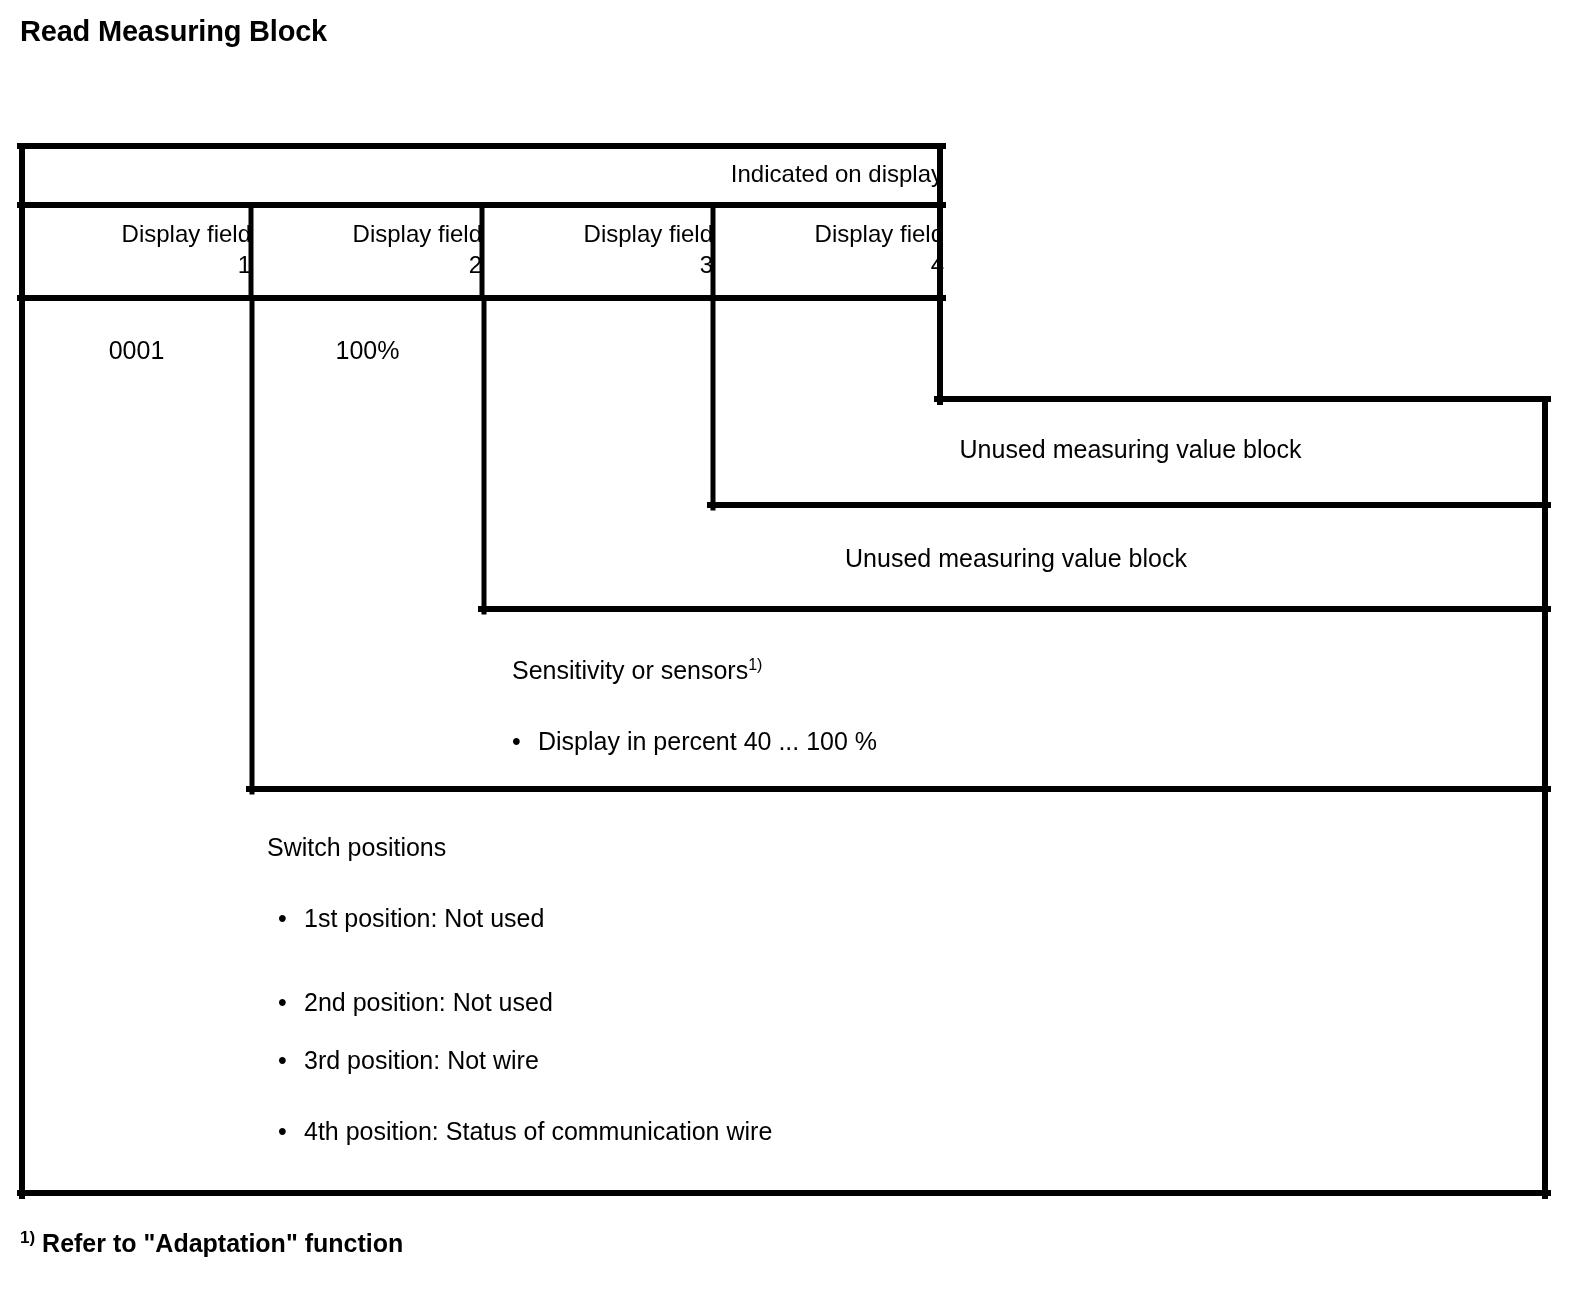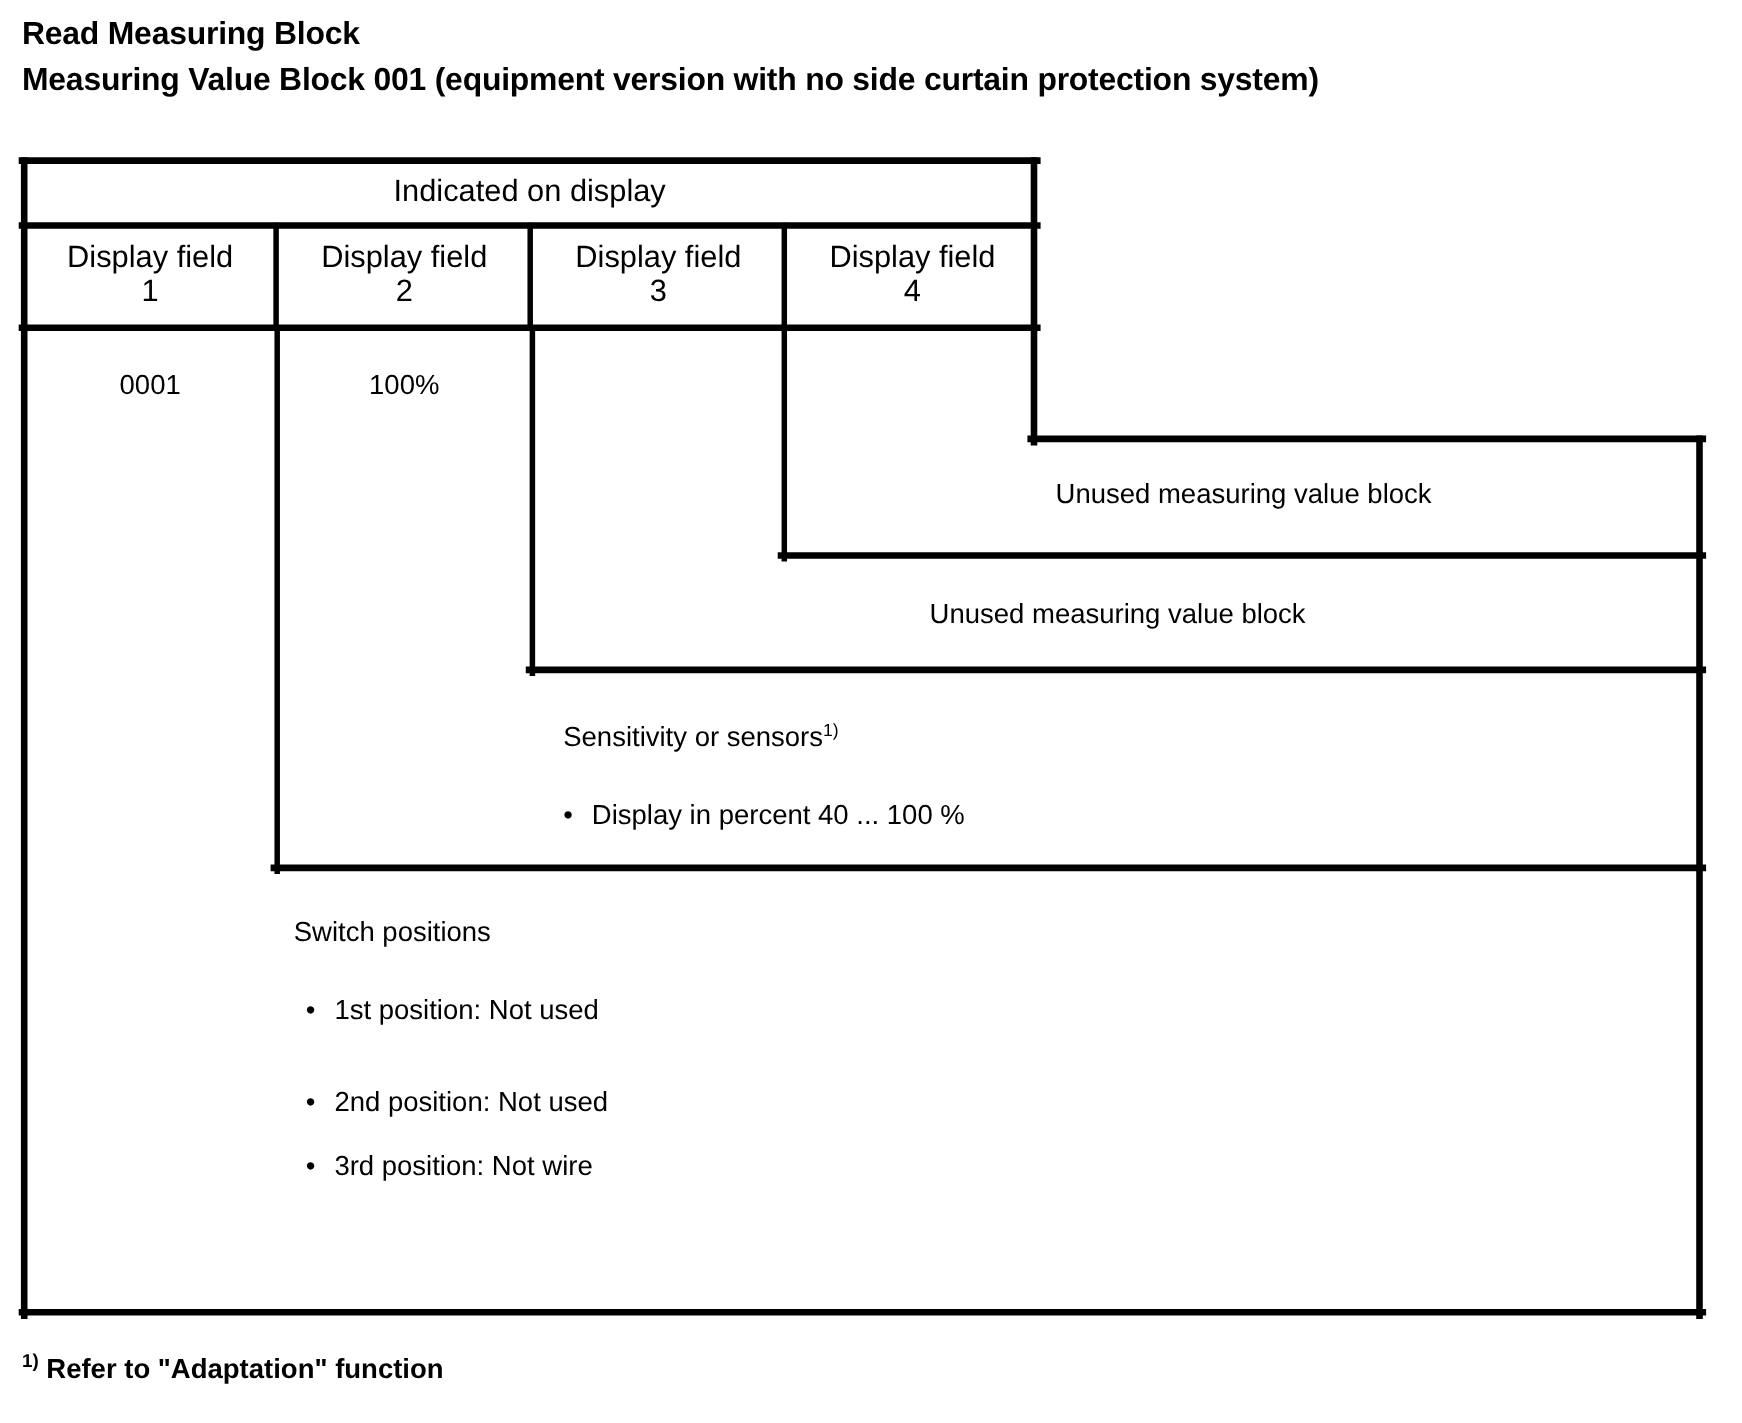--- a/index.html
+++ b/index.html
@@ -48,23 +48,23 @@
   }
   .lbl-center {
     text-align: center;
   }
   .hdr-main {
     font-size: 30px;
     line-height: 36px;
   }
   .colhdr {
     position: absolute;
-    font-size: 28px;
+    font-size: 24px;
     line-height: 31px;
-    text-align: center;
+    text-align: right;
   }
   .cellval {
     position: absolute;
     font-size: 25px;
     line-height: 30px;
     text-align: center;
     margin-top: 20px;
   }
   .boxlabel {
     position: absolute;
@@ -96,21 +96,20 @@
     font-size: 17px;
   }
 </style>
 </head>
 <body>
 
 <div class="page">
 
   <div class="title-block">
     <div class="title-line">Read Measuring Block</div>
-    <div class="title-line">Measuring Value Block 001 (equipment version with no side curtain protection system)</div>
   </div>
 
   <svg class="diagram" viewBox="0 0 1584 1294" preserveAspectRatio="none" aria-hidden="true">
 
     <line x1="20" y1="146" x2="943" y2="146" stroke-width="6"></line>
 
     <line x1="20" y1="205" x2="943" y2="205" stroke-width="6"></line>
 
     <line x1="20" y1="298" x2="943" y2="298" stroke-width="6"></line>
 
@@ -179,18 +178,21 @@
   <div class="boxlabel" style="left:267px; top:833px;">Switch positions</div>
   <div class="bullet-row" style="left:278px; top:904px;">
     <span class="bullet-dot">•</span><span>1st position: Not used</span>
   </div>
   <div class="bullet-row" style="left:278px; top:988px;">
     <span class="bullet-dot">•</span><span>2nd position: Not used</span>
   </div>
   <div class="bullet-row" style="left:278px; top:1046px;">
     <span class="bullet-dot">•</span><span>3rd position: Not wire</span>
   </div>
+  <div class="bullet-row" style="left:278px; top:1117px;">
+    <span class="bullet-dot">•</span><span>4th position: Status of communication wire</span>
+  </div>
 
   <div class="footnote">
     <span class="sup">1)</span> <span>Refer to "Adaptation" function</span>
   </div>
 
 </div>
 
 </body></html>

